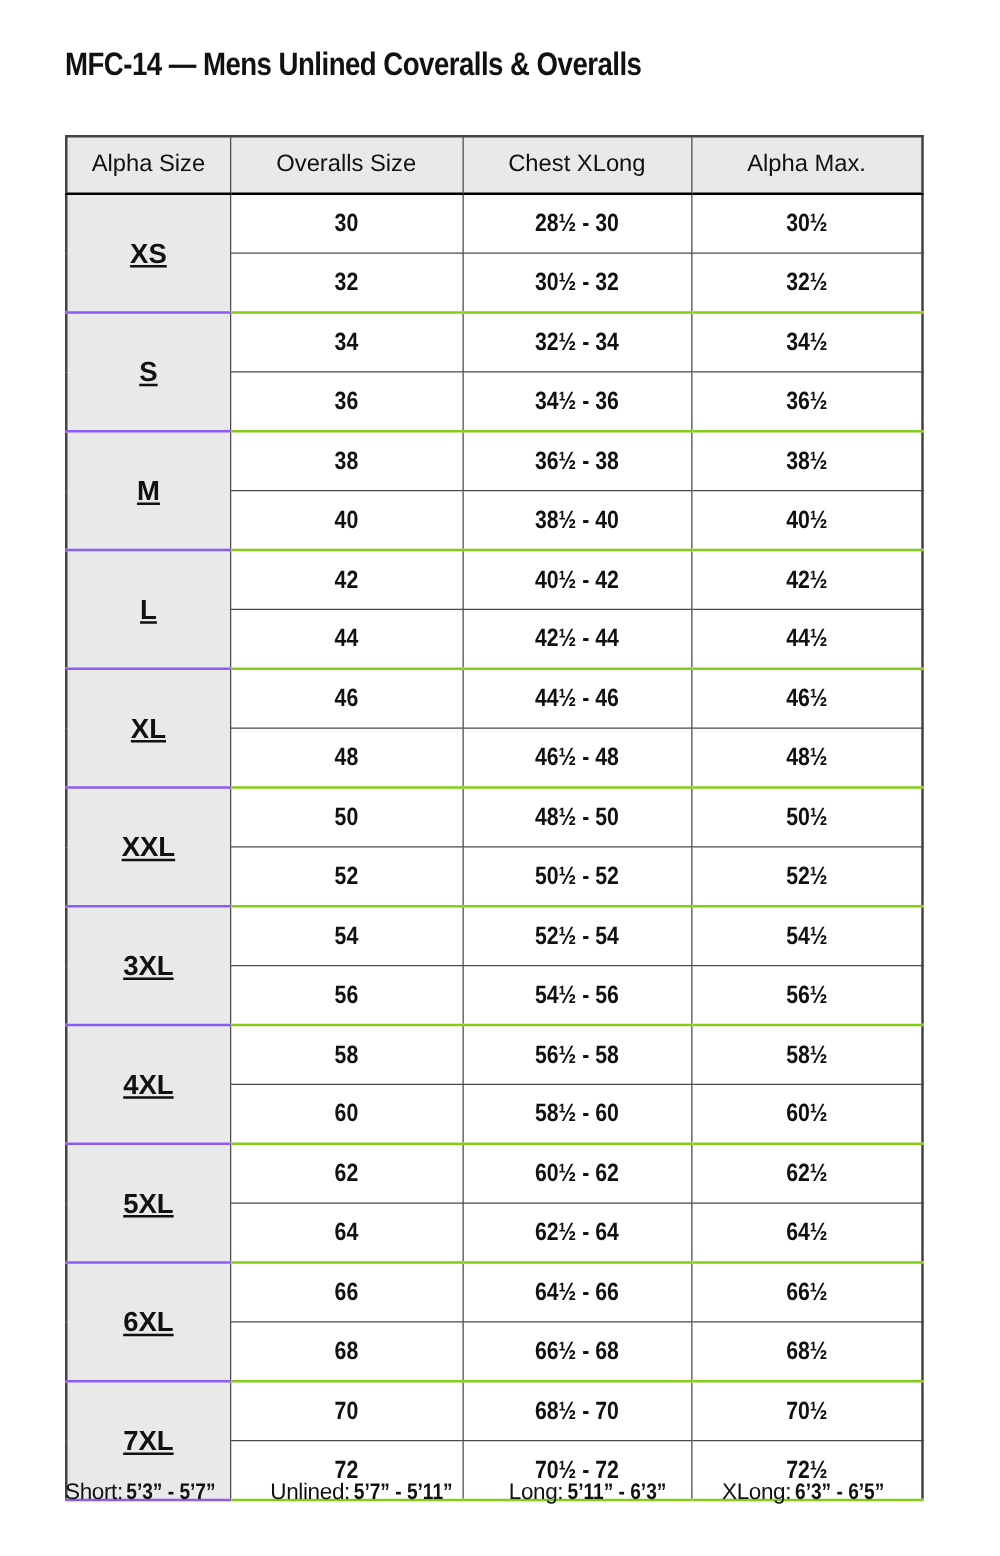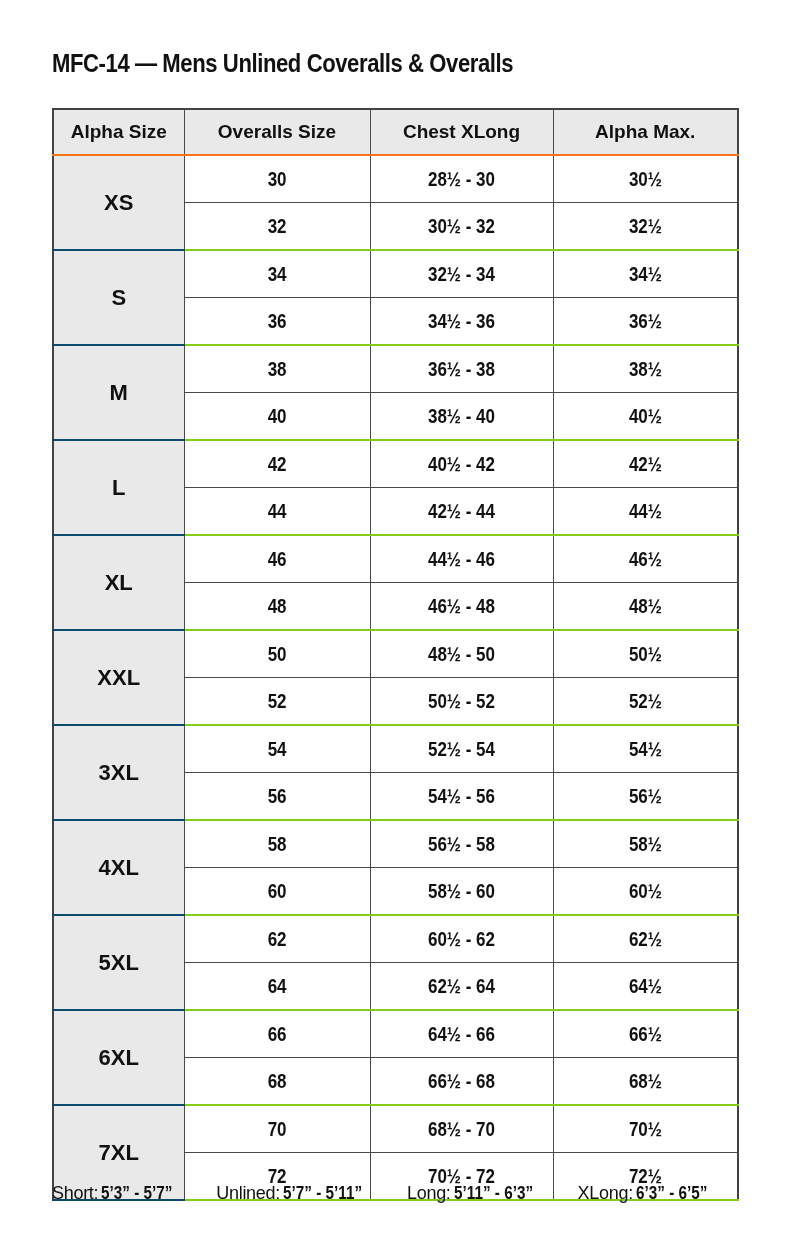--- a/index.html
+++ b/index.html
@@ -13,21 +13,21 @@
     position: relative;
     width: 800px;
     height: 1245px;
     background: #ffffff;
     overflow: hidden;
   }
   .title {
     margin: 0;
     position: absolute;
     left: 52px;
-    top: 48px;
+    top: 36px;
     font-size: 26px;
     font-weight: bold;
     letter-spacing: -0.5px;
     white-space: nowrap;
   }
   .title .cond { transform-origin: left center; }
   .size-table {
     position: absolute;
     left: 52px;
     top: 108px;
@@ -43,29 +43,30 @@
   .size-table th, .size-table td {
     border: 1.5px solid #4a4a4a;
     text-align: center;
     vertical-align: middle;
     padding: 0;
   }
   .size-table thead th {
     background: #e9e9e9;
     height: 44px;
     font-size: 19px;
-    font-weight: bold;
-    border-bottom: 2px solid #f97316;
+    font-weight: normal;
+    border-bottom: 2px solid #000000;
   }
   .size-table td.alpha-cell {
     background: #e9e9e9;
     font-size: 22px;
     font-weight: bold;
     border-top: 2px solid #434343;
-    border-bottom: 2px solid #0c4a6e;
+    border-bottom: 2px solid #8b5cf6;
+    text-decoration: underline;
   }
   .size-table td.data-cell {
     height: 46px;
     background: #ffffff;
     font-size: 20px;
     font-weight: bold;
   }
   tr.group-start td { border-top: 2px solid #737373; }
   tr.group-end td.data-cell { border-bottom: 2px solid #84cc16; }
   .cond {

